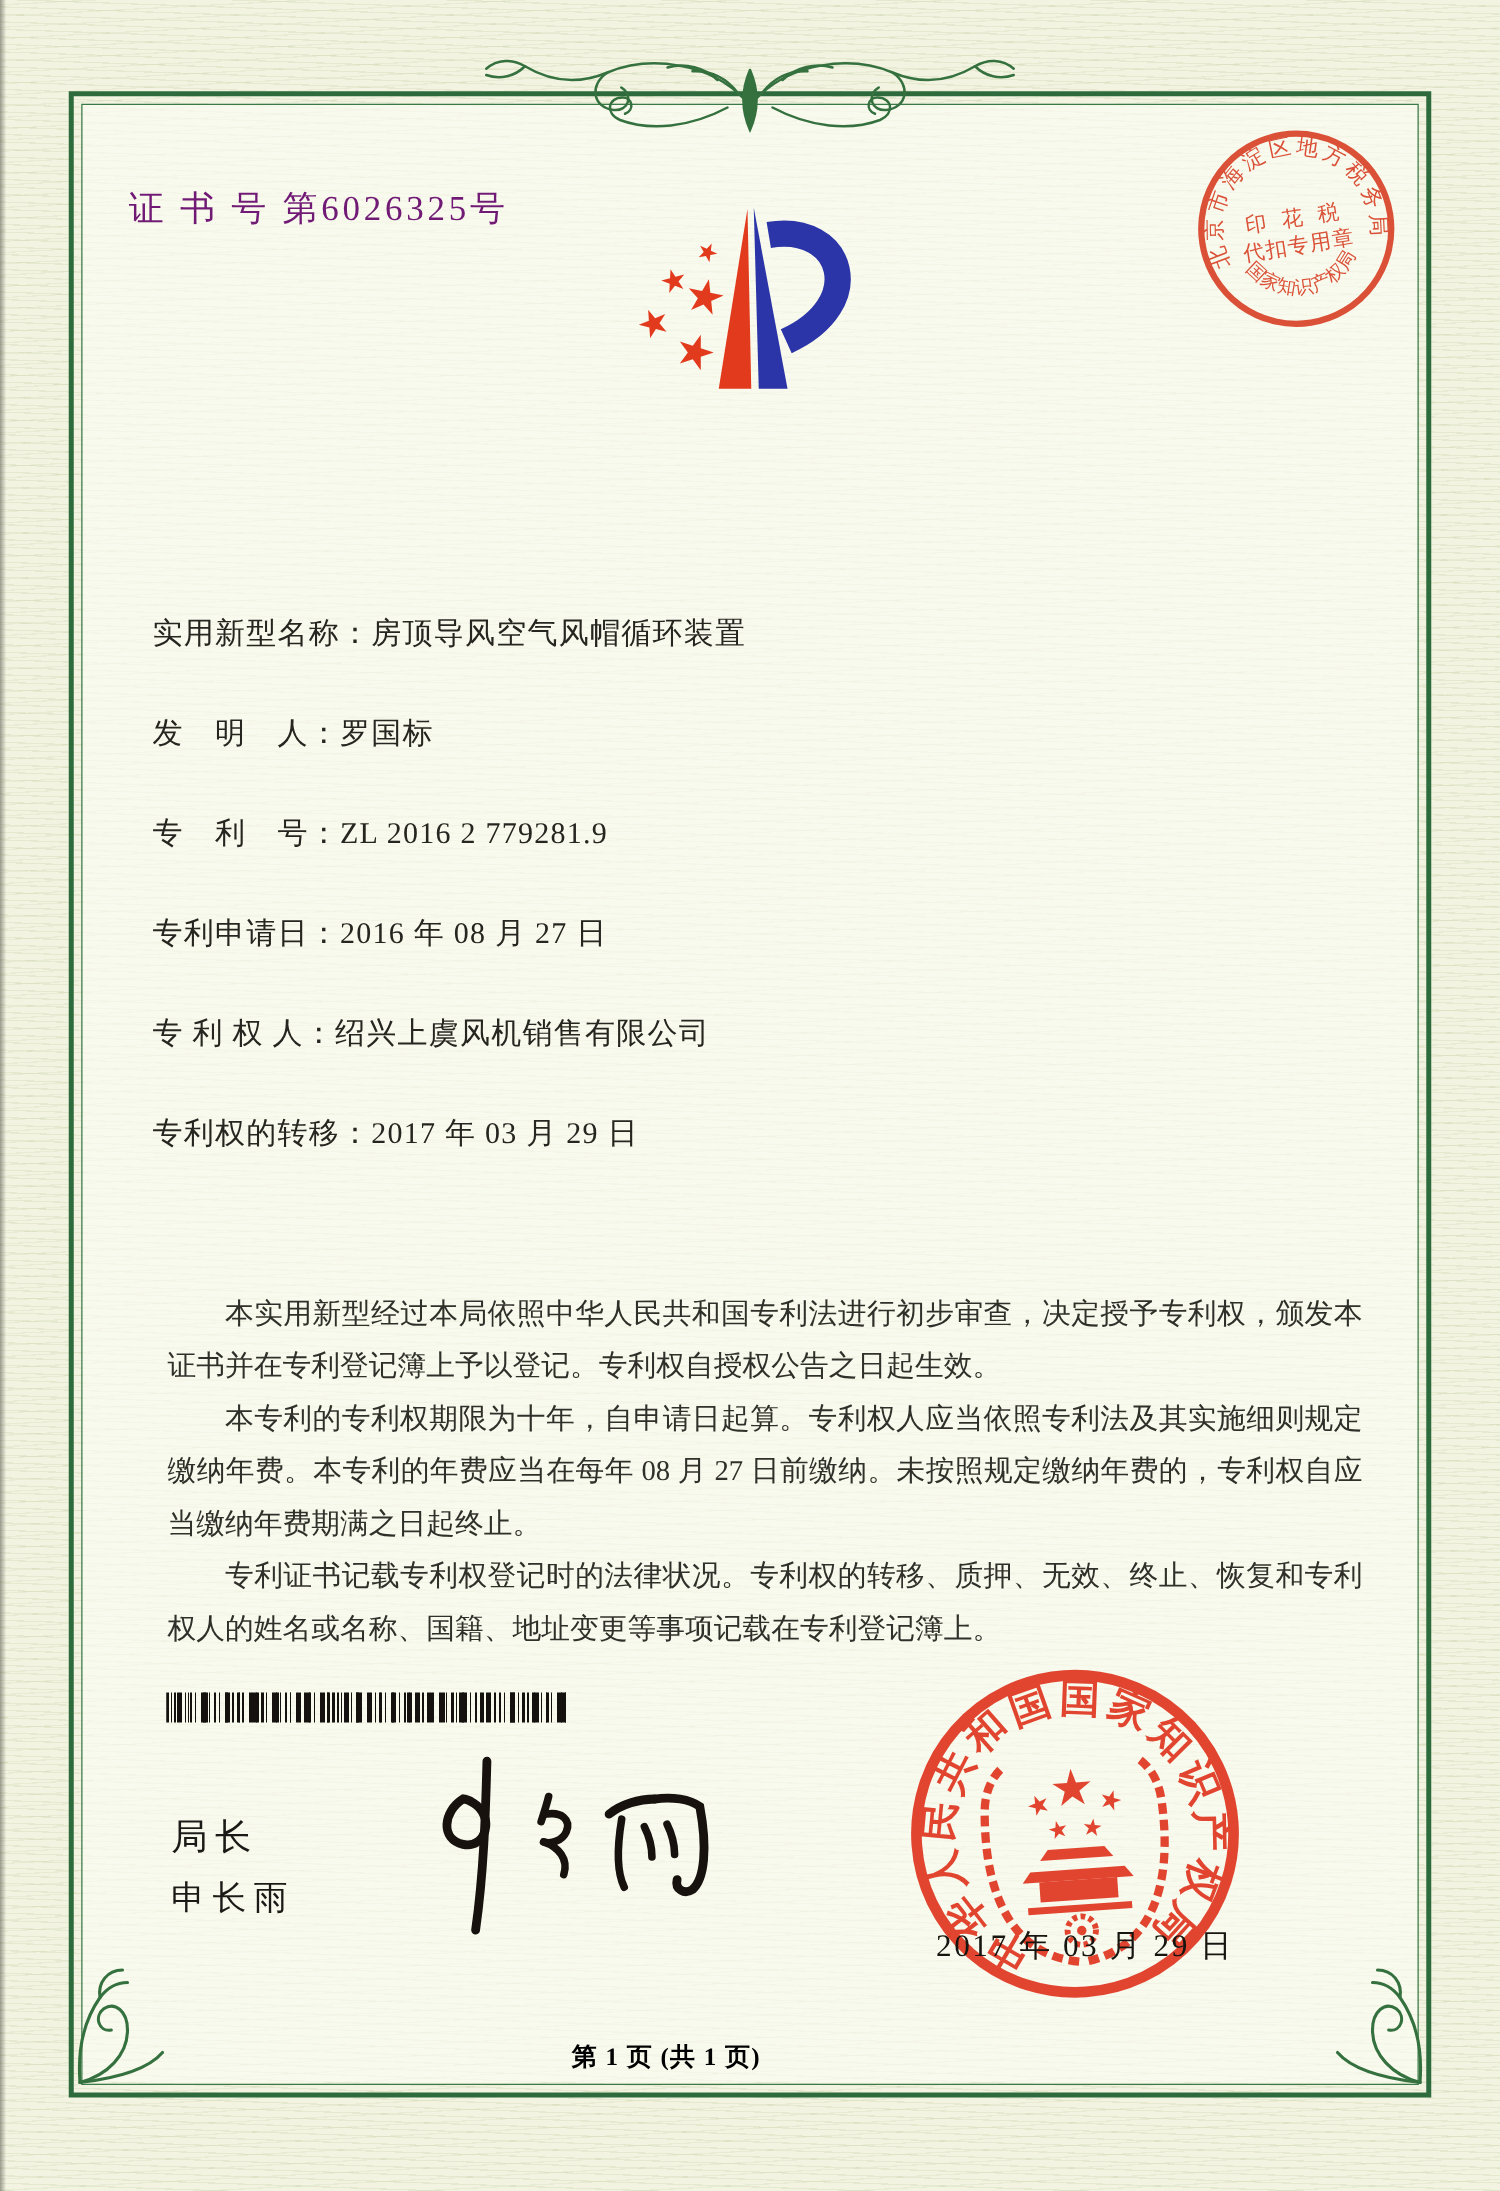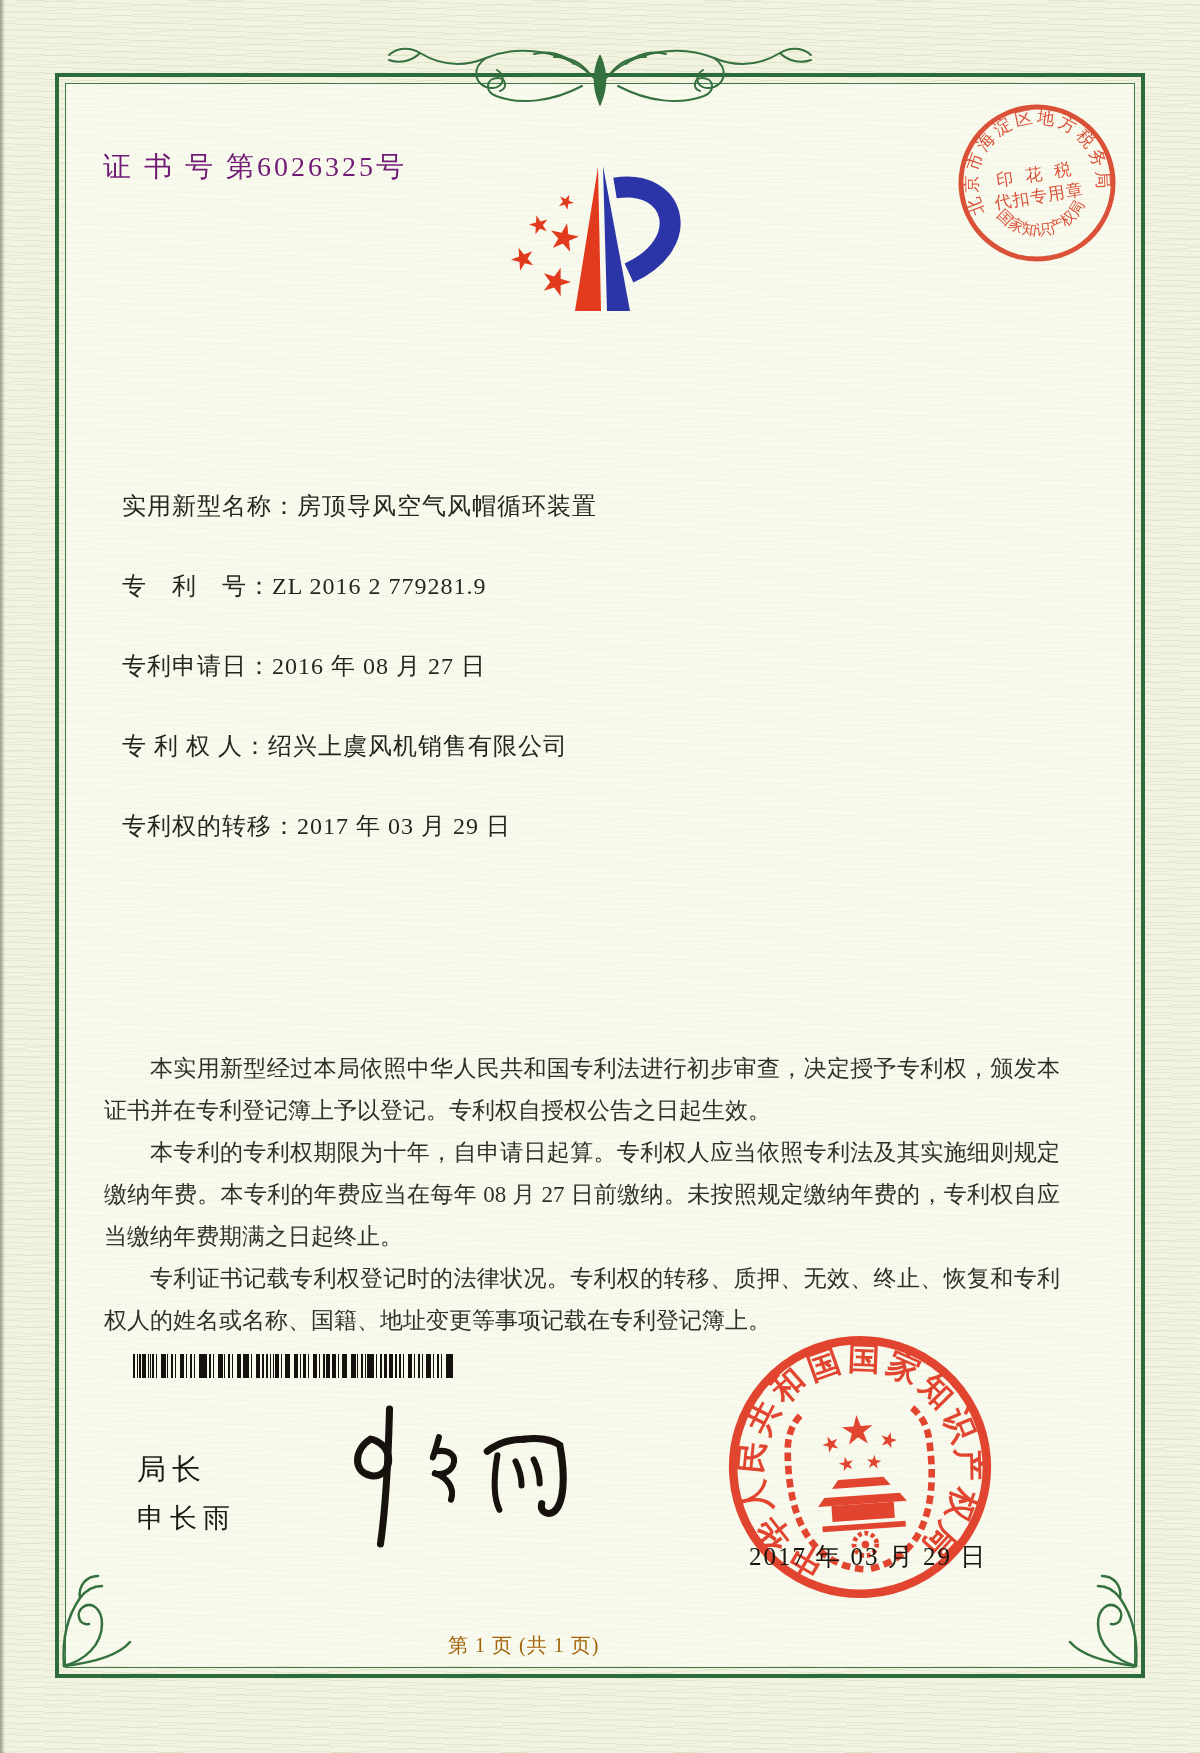--- a/index.html
+++ b/index.html
@@ -30,37 +30,37 @@
   .corner-right{left:1044px;top:1550px;transform:scaleX(-1);}
   .cert-no{position:absolute;left:103px;top:148px;font-size:28px;color:#701a75;letter-spacing:3px;}
   .tax-stamp{position:absolute;left:952px;top:98px;width:170px;height:170px;transform:rotate(-9deg);}
   .logo{position:absolute;left:503px;top:158px;width:205px;height:158px;}
   .title{position:absolute;left:0;top:318px;width:1154px;text-align:center;
     font-size:56px;font-weight:700;letter-spacing:12px;color:#17150f;}
   .fields{position:absolute;left:122px;top:470px;width:940px;margin-top:20px;}
   .field-row{height:80px;font-size:24px;color:#26251f;letter-spacing:1px;}
   .field-label{color:#26251f;}
   .field-value{color:#26251f;}
-  .paras{position:absolute;left:104px;top:1030px;width:956px;margin-top:18px;}
+  .paras{position:absolute;left:134px;top:1030px;width:956px;}
   .paras p{margin:0;text-indent:2em;font-size:23px;line-height:42px;
     color:#30302a;text-align:justify;}
   .barcode{position:absolute;left:133px;top:1354px;width:322px;height:24px;
     background-image:
       repeating-linear-gradient(90deg,#14110e 0 2px,transparent 2px 4px,#14110e 4px 5px,transparent 5px 9px,#14110e 9px 13px,transparent 13px 15px,#14110e 15px 16px,transparent 16px 19px),
       repeating-linear-gradient(90deg,transparent 0 6px,#14110e 6px 8px,transparent 8px 17px,#14110e 17px 18px,transparent 18px 29px,#14110e 29px 33px,transparent 33px 41px);}
   .director-title{position:absolute;left:137px;top:1450px;font-size:29px;letter-spacing:6px;
     color:#1c1a16;font-family:"Liberation Sans","DejaVu Sans",sans-serif;}
   .director-name{position:absolute;left:137px;top:1500px;font-size:27px;letter-spacing:6px;
     color:#1c1a16;font-family:"Liberation Sans","DejaVu Sans",sans-serif;}
   .signature{position:absolute;left:318px;top:1398px;width:262px;height:158px;}
   .seal{position:absolute;left:718px;top:1325px;width:284px;height:284px;transform:rotate(-4deg);}
   .seal-date{position:absolute;left:748px;top:1540px;width:240px;font-size:25px;
     letter-spacing:2px;color:#17150f;text-align:center;z-index:5;}
-  .footer{position:absolute;left:448px;top:1632px;width:170px;
-    font-size:20px;color:#a16207;letter-spacing:1px;}
+  .footer{position:absolute;left:448px;top:1632px;width:170px;text-align:center;
+    font-size:20px;color:#000000;letter-spacing:1px;font-weight:bold;}
   .green{stroke:#35713f;fill:none;stroke-linecap:round;}
 </style>
 </head>
 <body>
 
 <div class="page">
 
   <div class="inner-veil"></div>
   <div class="scan-edge"></div>
   <div class="frame-outer"></div>
@@ -134,20 +134,23 @@
     <g fill="#2b35a8">
       <path d="M100,8 L104,153 L127,153 Z"></path>
     </g>
     <path d="M112,30 C172,20 192,85 126,115" fill="none" stroke="#2b35a8" stroke-width="21"></path>
   </svg>
 
 
   <div class="fields">
     <div class="field-row">
       <span class="field-label">实用新型名称：</span><span class="field-value">房顶导风空气风帽循环装置</span>
+    </div>
+    <div class="field-row">
+      <span class="field-label">发　明　人：</span><span class="field-value">罗国标</span>
     </div>
     <div class="field-row">
       <span class="field-label">专　利　号：</span><span class="field-value">ZL 2016 2 779281.9</span>
     </div>
     <div class="field-row">
       <span class="field-label">专利申请日：</span><span class="field-value">2016 年 08 月 27 日</span>
     </div>
     <div class="field-row">
       <span class="field-label">专 利 权 人：</span><span class="field-value">绍兴上虞风机销售有限公司</span>
     </div>

